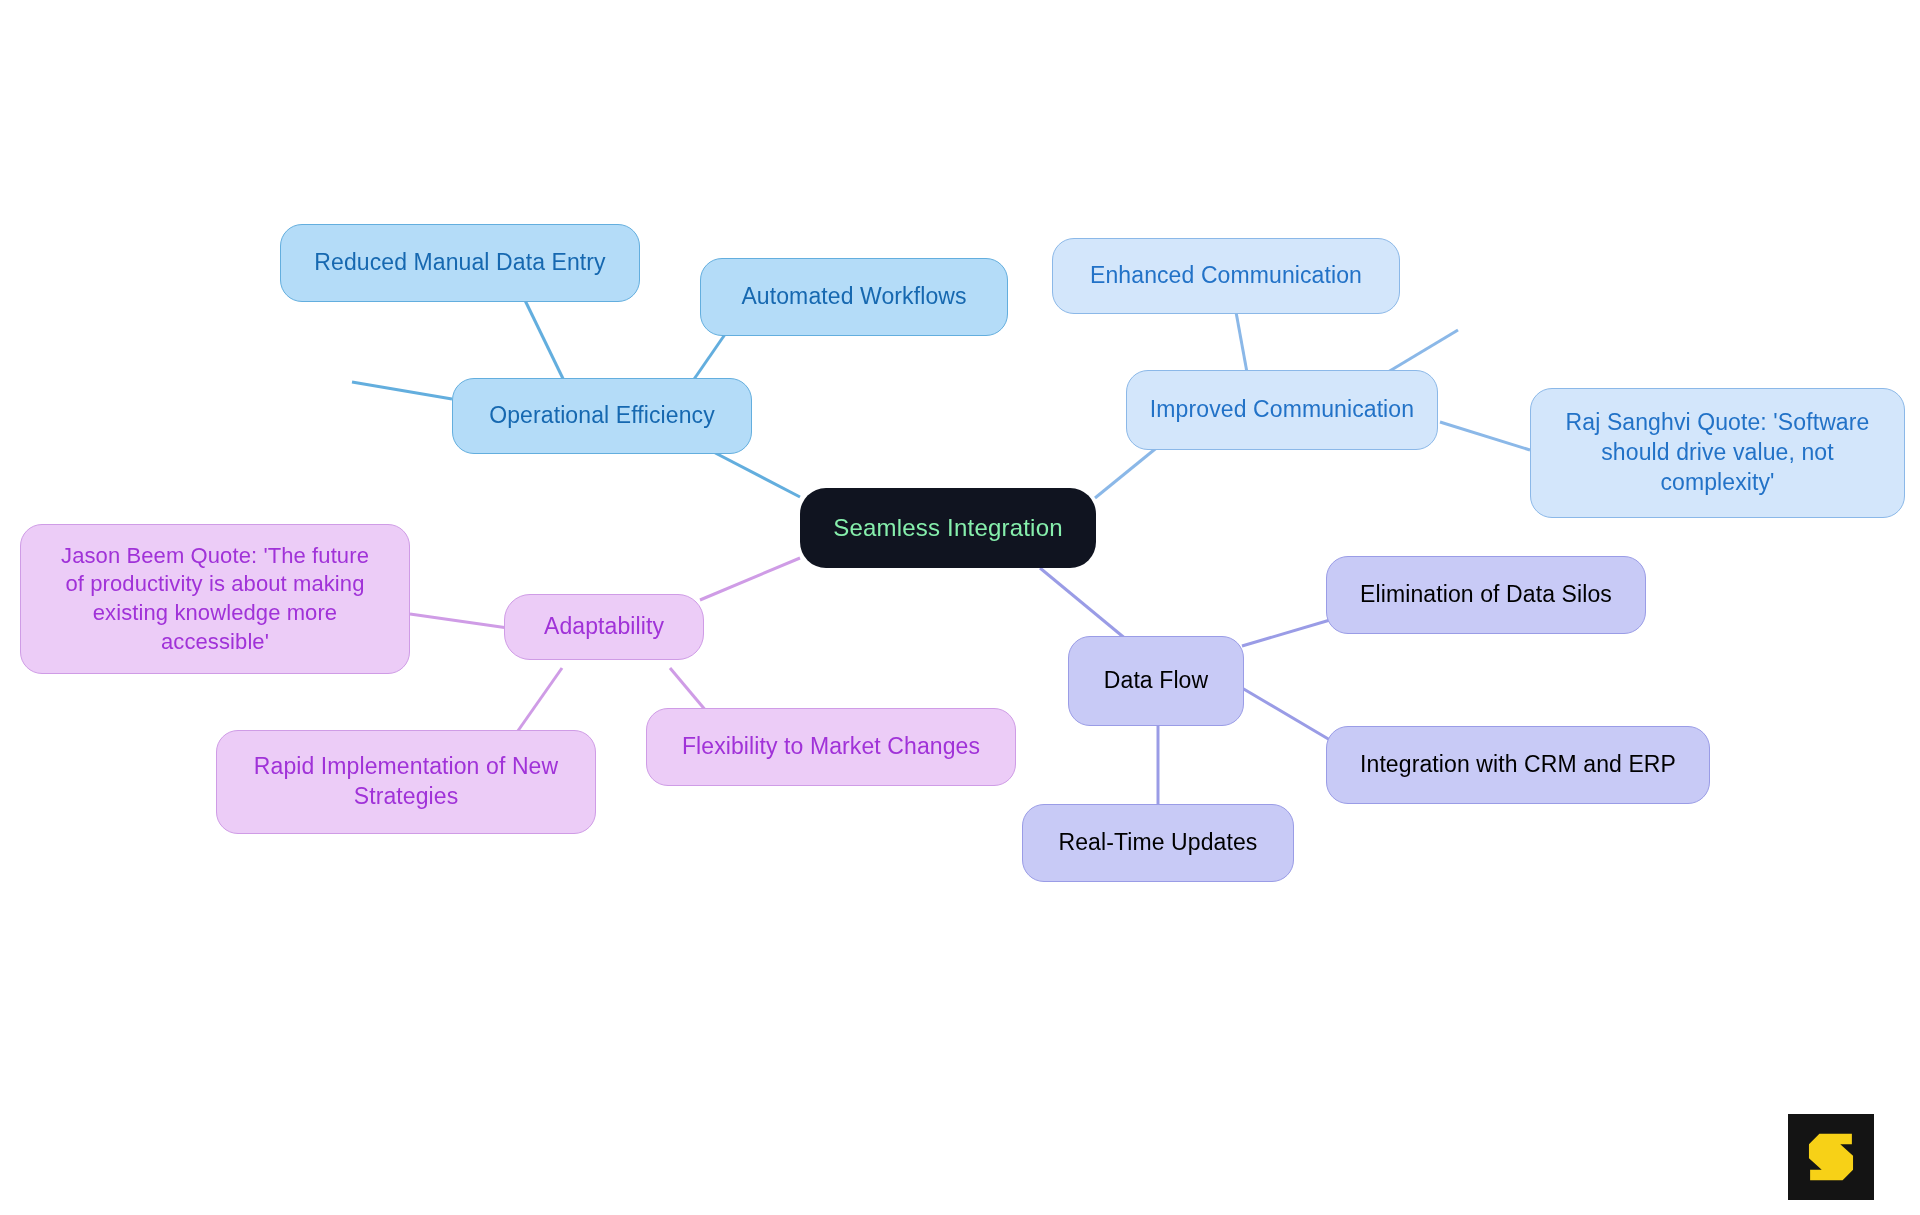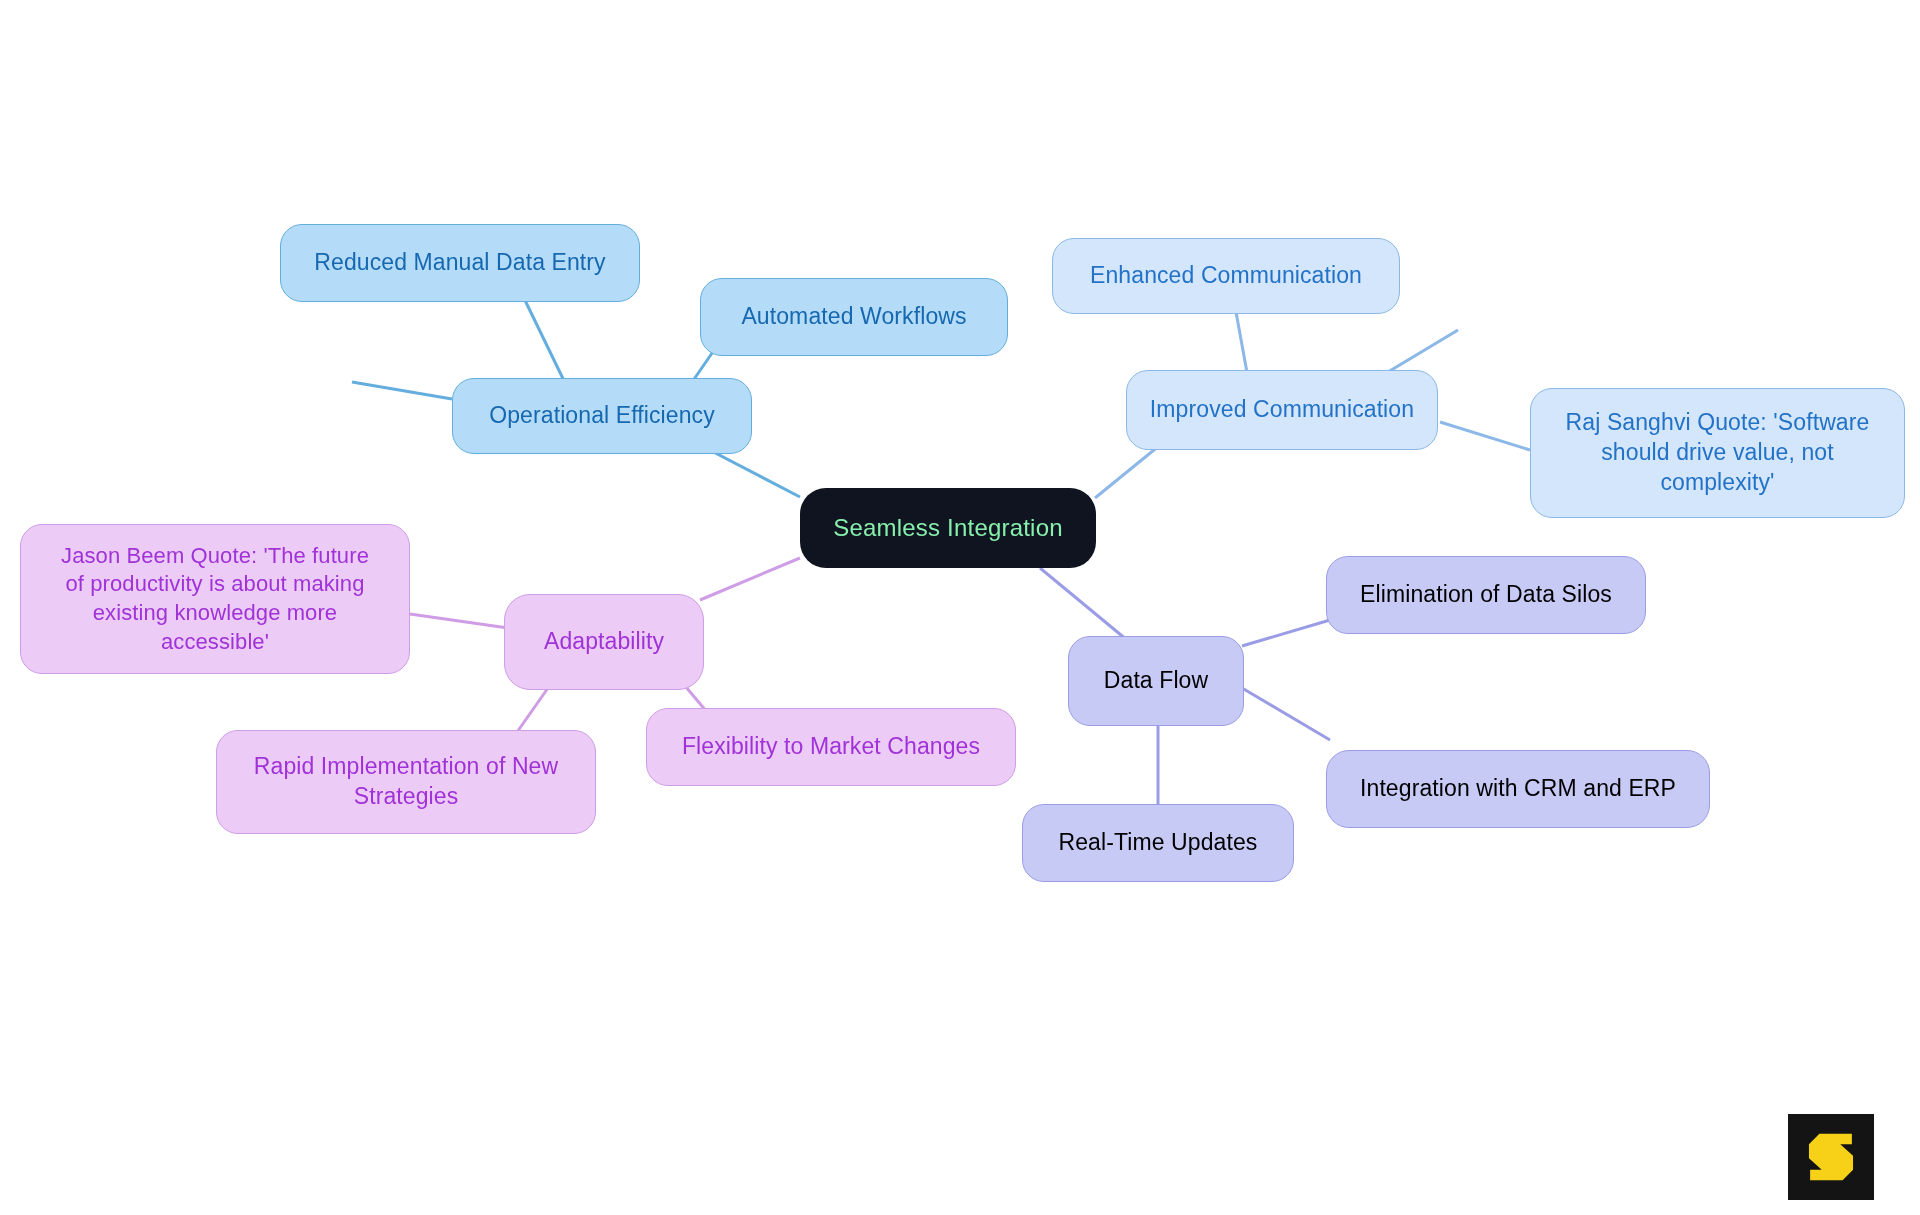--- a/index.html
+++ b/index.html
@@ -115,41 +115,41 @@
     <path d="M 562 668 L 508 745" stroke="#cf9ce6" stroke-width="3" fill="none"></path>
     <path d="M 670 668 L 712 718" stroke="#cf9ce6" stroke-width="3" fill="none"></path>
   </svg>
 
   <div class="node root" style="left:800px; top:488px; width:296px; height:80px;">Seamless Integration</div>
 
   <div class="node blue-a" style="left:452px; top:378px; width:300px; height:76px;">Operational Efficiency</div>
 
   <div class="node blue-a" style="left:280px; top:224px; width:360px; height:78px;">Reduced Manual Data Entry</div>
 
-  <div class="node blue-a" style="left:700px; top:258px; width:308px; height:78px;margin-top:20px;">Automated Workflows</div>
+  <div class="node blue-a" style="left:700px; top:258px; width:308px; height:78px;">Automated Workflows</div>
 
 
   <div class="node blue-b" style="left:1126px; top:370px; width:312px; height:80px;">Improved Communication</div>
 
   <div class="node blue-b" style="left:1052px; top:200px; width:348px; height:76px;margin-top:38px;">Enhanced Communication</div>
 
 
   <div class="node blue-b" style="left:1530px; top:388px; width:375px; height:130px;">Raj Sanghvi Quote: 'Software
 should drive value, not
 complexity'</div>
 
   <div class="node violet" style="left:1068px; top:636px; width:176px; height:90px;">Data Flow</div>
 
   <div class="node violet" style="left:1326px; top:556px; width:320px; height:78px;">Elimination of Data Silos</div>
 
-  <div class="node violet" style="left:1326px; top:750px; width:384px; height:78px;border-radius:23px;">Integration with CRM and ERP</div>
+  <div class="node violet" style="left:1326px; top:726px; width:384px; height:78px;">Integration with CRM and ERP</div>
 
   <div class="node violet" style="left:1022px; top:804px; width:272px; height:78px;">Real-Time Updates</div>
 
-  <div class="node pink" style="left:504px; top:594px; width:200px; height:96px;border-radius:26px;">Adaptability</div>
+  <div class="node pink" style="left:504px; top:594px; width:200px; height:66px;border-radius:26px;">Adaptability</div>
 
   <div class="node pink small-text" style="left:20px; top:524px; width:390px; height:150px;">Jason Beem Quote: 'The future
 of productivity is about making
 existing knowledge more
 accessible'</div>
 
   <div class="node pink" style="left:216px; top:730px; width:380px; height:104px;">Rapid Implementation of New
 Strategies</div>
 
   <div class="node pink" style="left:646px; top:708px; width:370px; height:78px;">Flexibility to Market Changes</div>

